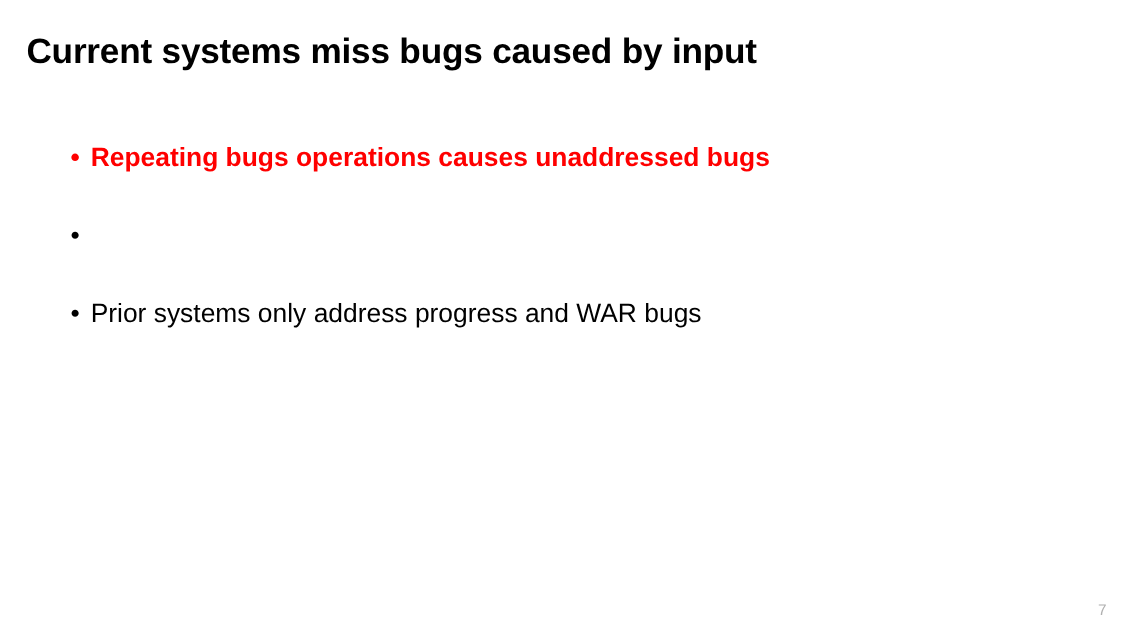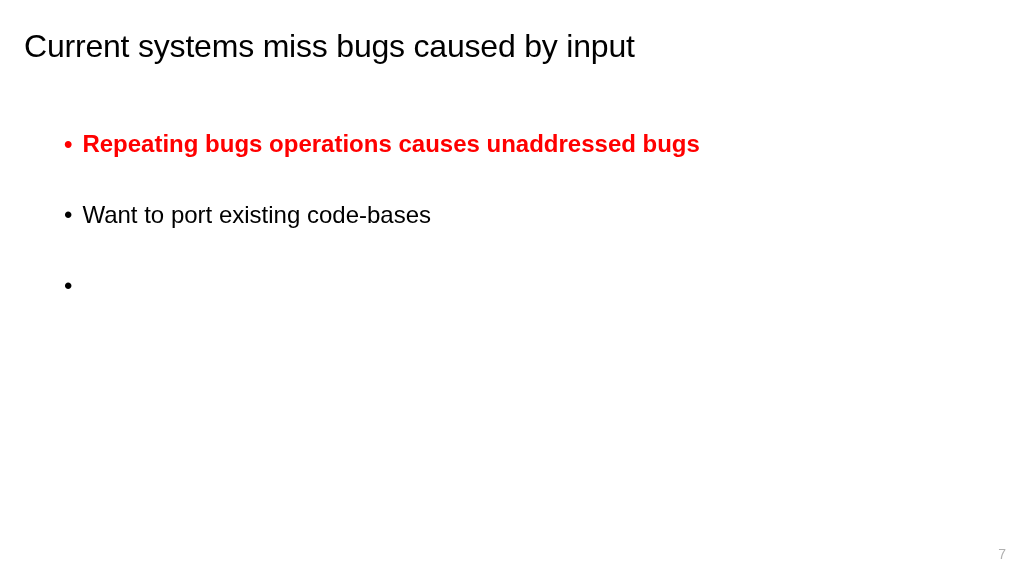--- a/index.html
+++ b/index.html
@@ -13,21 +13,21 @@
       background: #ffffff;
       font-family: "Segoe UI", Arial, sans-serif;
       position: relative;
       overflow: hidden;
     }
     .slide-title {
       position: absolute;
       top: 28px;
       left: 24px;
       font-size: 32px;
-      font-weight: 400;
+      font-weight: 700;
       color: #000000;
       letter-spacing: -0.2px;
     }
     .bullet-list {
       position: absolute;
       top: 128px;
       left: 64px;
       right: 40px;
     }
     .bullet-item {
@@ -67,20 +67,20 @@
 
 <h1 class="slide-title">Current systems miss bugs caused by input</h1>
 
 <div class="bullet-list">
   <div class="bullet-item highlighted">
     <span class="bullet-marker">•</span>
     <span class="bullet-text">Repeating bugs operations causes unaddressed bugs</span>
   </div>
   <div class="bullet-item">
     <span class="bullet-marker">•</span>
-    <span class="bullet-text">Want to port existing code-bases</span>
   </div>
   <div class="bullet-item">
     <span class="bullet-marker">•</span>
+    <span class="bullet-text">Prior systems only address progress and WAR bugs</span>
   </div>
 </div>
 
 <div class="page-number">7</div>
 
 </body></html>

